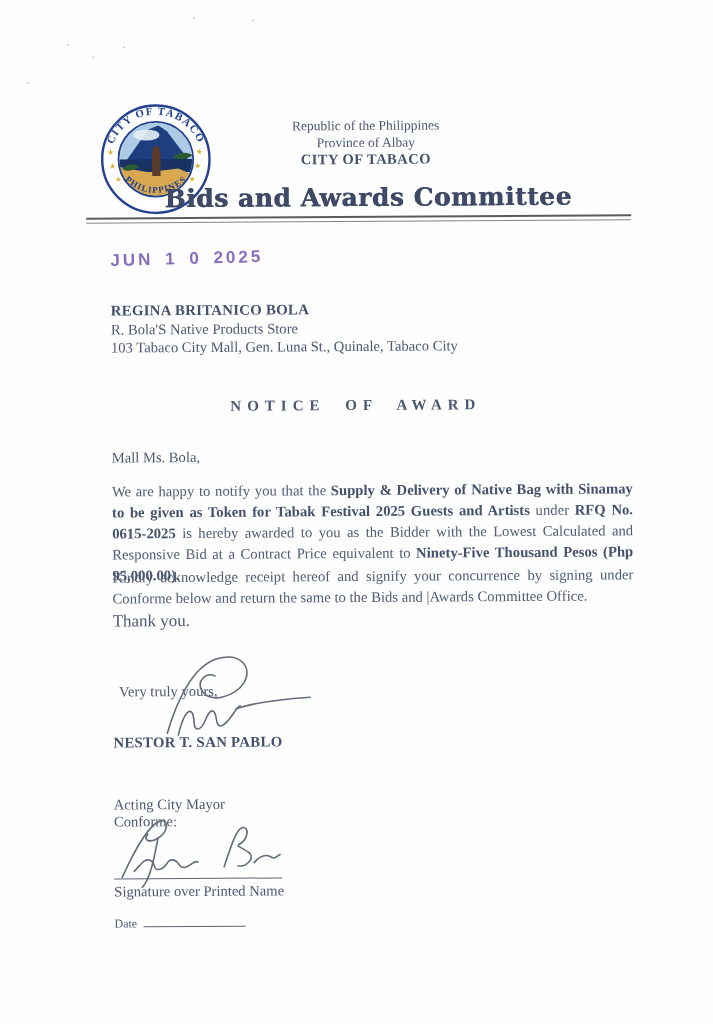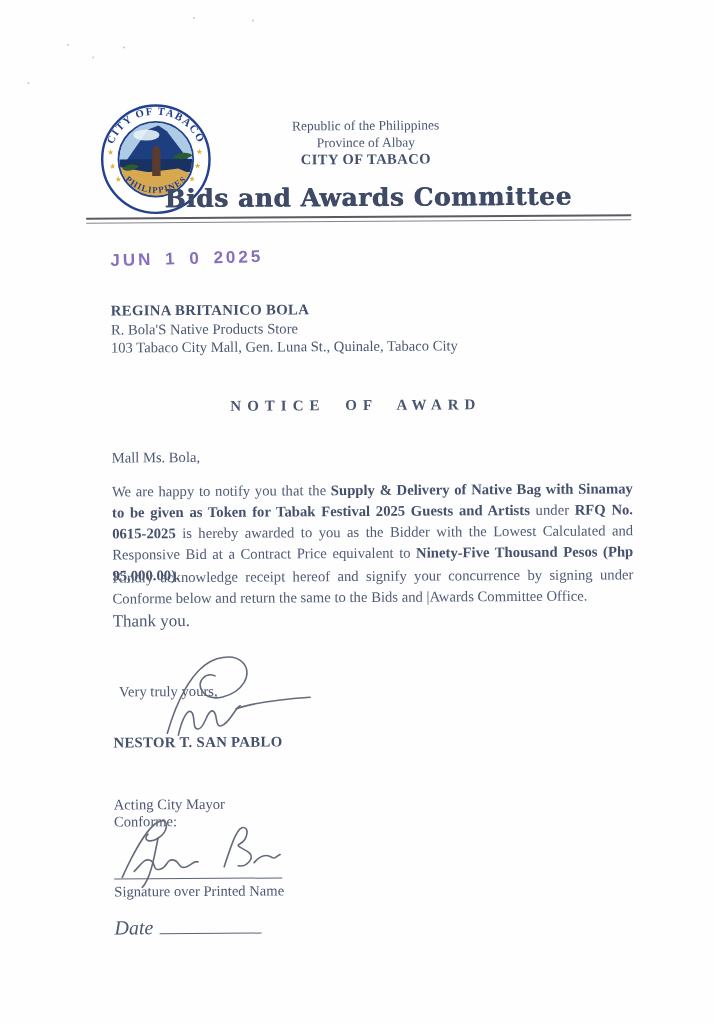--- a/index.html
+++ b/index.html
@@ -82,21 +82,21 @@
   .valediction { position: absolute; left: 112px; top: 682px; font-size: 14.6px; margin-left: 6px; }
   .mayor-sig { position: absolute; left: 146px; top: 650px; width: 175px; height: 88px; }
   .signer-name { position: absolute; left: 112px; top: 733px; font-weight: bold; font-size: 14.8px; color: #44506c; letter-spacing: 0.3px; }
   .signer-title { position: absolute; left: 112px; top: 752px; font-size: 14.6px; margin-top: 43px; }
 
   
   .conforme-label { position: absolute; left: 112px; top: 812px; font-size: 14.6px; }
   .conforme-sig { position: absolute; left: 106px; top: 812px; width: 190px; height: 75px; }
   .sig-line { position: absolute; left: 112px; top: 877px; width: 168px; border-bottom: 1.4px solid #5a6478; }
   .sig-caption { position: absolute; left: 112px; top: 882px; font-size: 14.6px; }
-  .date-row { position: absolute; left: 112px; top: 915px; font-size: 20px; font-style: italic; }
+  .date-row { position: absolute; left: 112px; top: 915px; font-size: 12px; }
   .date-line { display: inline-block; width: 102px; border-bottom: 1.4px solid #5a6478; margin-left: 6px; vertical-align: baseline; }
 
   svg path.sig { fill: none; stroke: #646b7a; stroke-width: 1.6; stroke-linecap: round; }
 </style>
 </head>
 <body>
 
 <div class="page">
   <div class="content">
 

